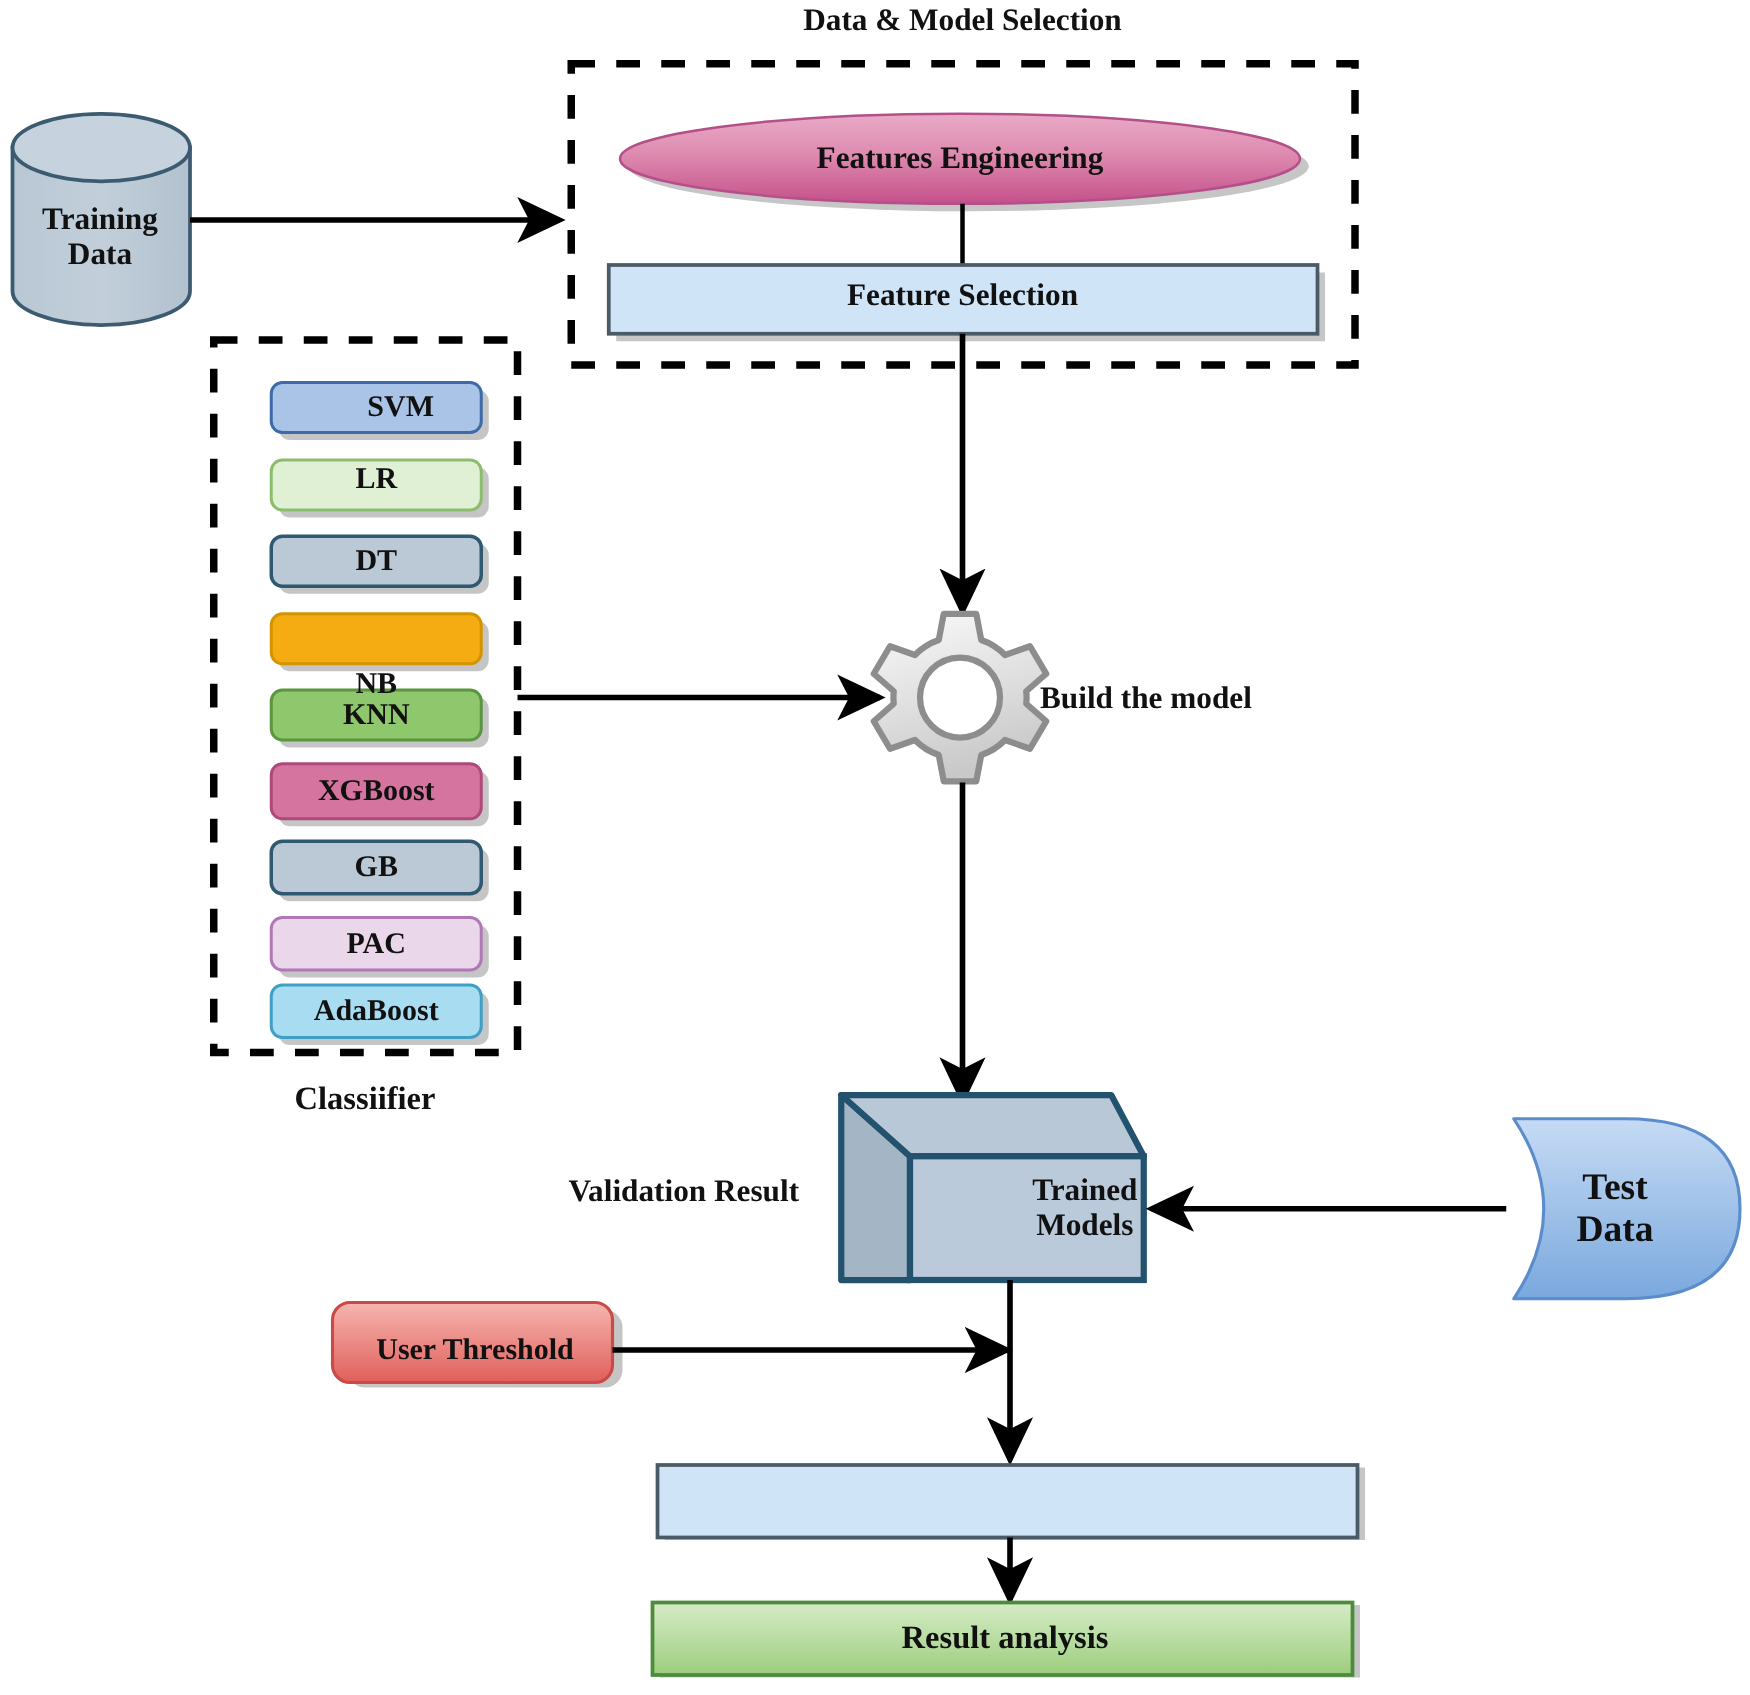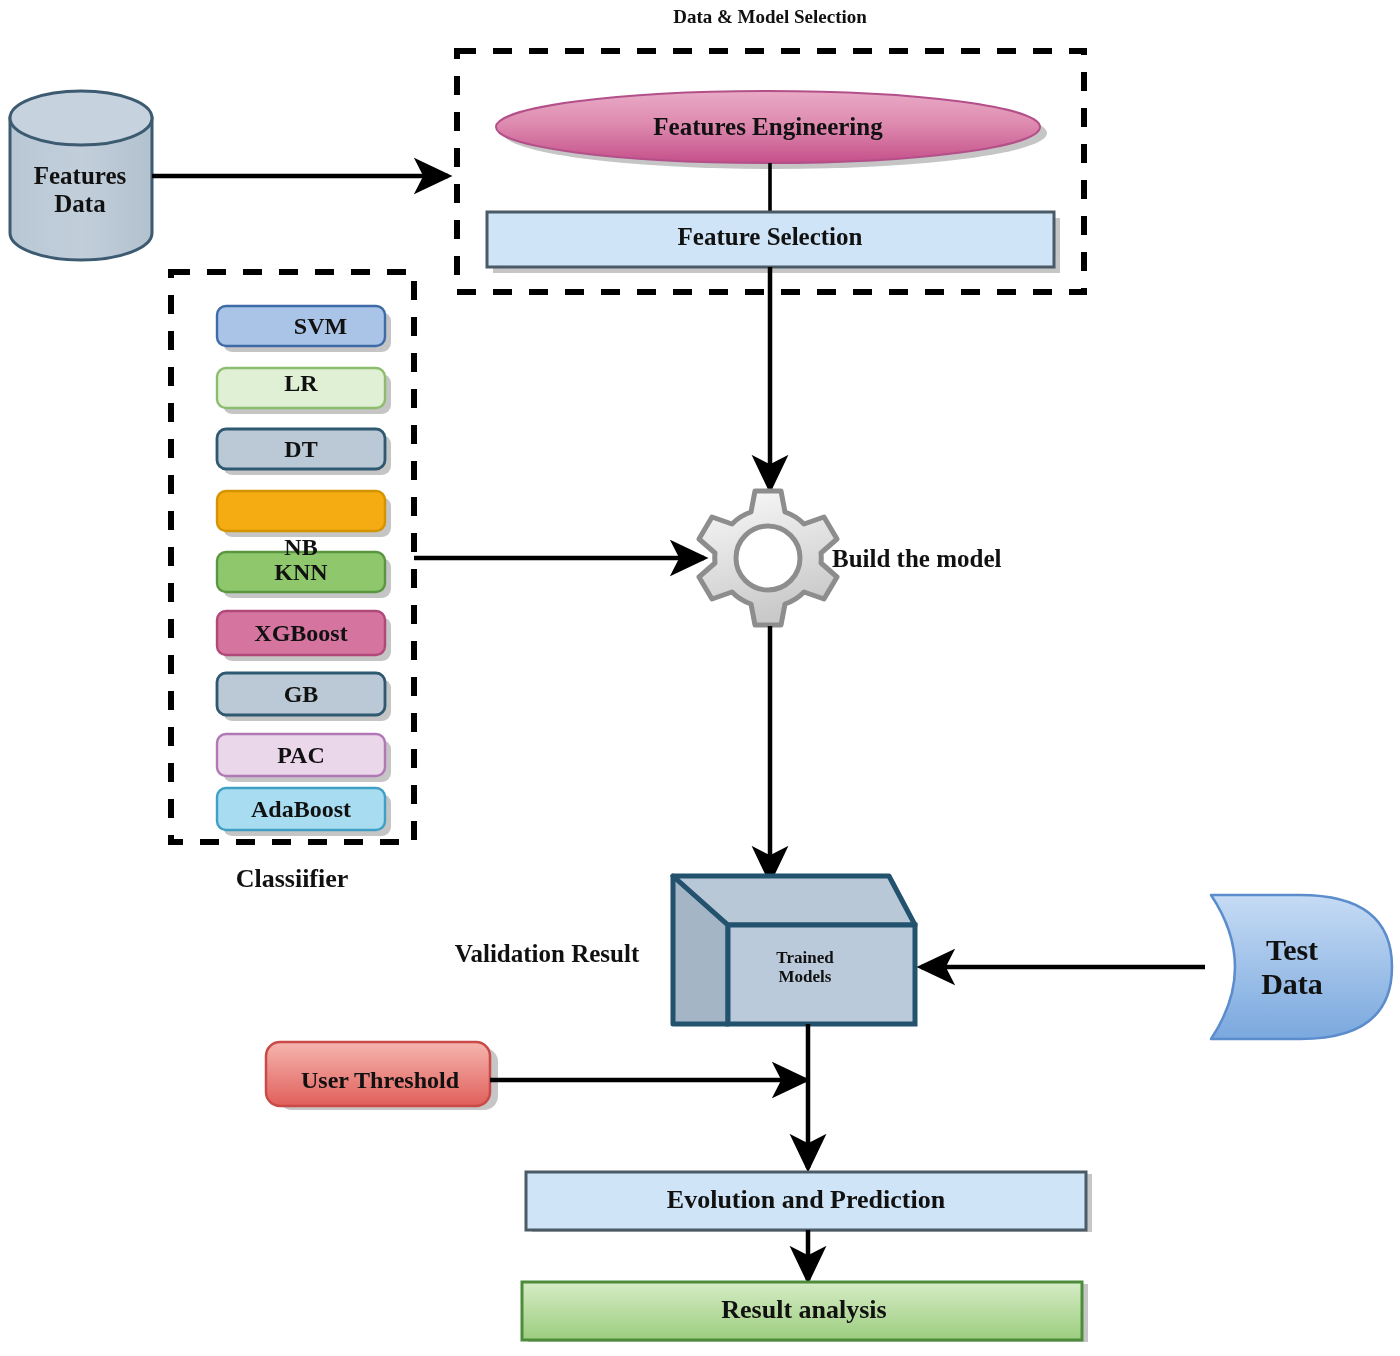--- a/index.html
+++ b/index.html
@@ -4,35 +4,35 @@
 <title>ML Pipeline Flowchart</title>
 <style>
   html,body{margin:0;padding:0;background:#ffffff;}
   body{width:1400px;height:1356px;font-family:"Liberation Serif",serif;}
   #stage{position:relative;width:1400px;height:1356px;overflow:hidden;background:#fff;}
   #svgroot{position:absolute;left:0;top:0;width:1400px;height:1356px;}
   .lbl{position:absolute;font-family:"Liberation Serif",serif;font-weight:bold;color:#111;
        display:flex;align-items:center;justify-content:center;text-align:center;
        line-height:1.12;pointer-events:none;}
   
-  #title-dms{left:440px;top:0px;width:660px;height:34px;font-size:19px;}
+  #title-dms{left:440px;top:0px;width:660px;height:34px;font-size:25px;}
   
   #lbl-training{left:10px;top:155px;width:140px;height:70px;font-size:25px;}
   
   #lbl-fe{left:500px;top:105px;width:536px;height:44px;font-size:25px;}
   
   #lbl-fs{left:490px;top:215px;width:560px;height:44px;font-size:25px;}
   
   .clf-text{position:absolute;font-family:"Liberation Serif",serif;font-weight:bold;
             color:#111;display:flex;align-items:center;justify-content:center;
             font-size:24px;pointer-events:none;}
   #lbl-classifier{left:170px;top:860px;width:244px;height:38px;font-size:26px;}
   #lbl-build{left:832px;top:540px;width:240px;height:38px;font-size:25px;justify-content:flex-start;}
   #lbl-validation{left:424px;top:935px;width:246px;height:38px;font-size:25px;}
-  #lbl-trained{left:700px;top:930px;width:210px;height:74px;font-size:17px;}
+  #lbl-trained{left:700px;top:930px;width:210px;height:74px;font-size:25px;justify-content:flex-end;}
   #lbl-testdata{left:1232px;top:930px;width:120px;height:74px;font-size:30px;}
   #lbl-threshold{left:266px;top:1058px;width:228px;height:44px;font-size:24px;}
   #lbl-evolution{left:524px;top:1178px;width:564px;height:44px;font-size:26px;}
   #lbl-result{left:520px;top:1288px;width:568px;height:44px;font-size:26px;}
 </style>
 </head>
 <body>
 
 <div id="stage">
 
@@ -155,21 +155,21 @@
 
     <line x1="808" y1="1230" x2="808" y2="1280" stroke="#000" stroke-width="4.5" marker-end="url(#arrowhead)"></line>
 
     <rect x="522" y="1282" width="560" height="58" fill="url(#gradResult)" stroke="#4c8c3a" stroke-width="3"></rect>
   </svg>
 
   <div class="lbl" id="title-dms">Data &amp; Model Selection</div>
 
   <div class="lbl" id="lbl-training">
     <div>
-      <div>Features</div>
+      <div>Training</div>
       <div>Data</div>
     </div>
   </div>
 
   <div class="lbl" id="lbl-fe">Features Engineering</div>
 
   <div class="lbl" id="lbl-fs">Feature Selection</div>
 
   <div class="clf-text" style="left:228px;top:306px;width:185px;height:40px;">SVM</div>
   <div class="clf-text" style="left:217px;top:368px;width:168px;height:30px;">LR</div>
@@ -196,17 +196,16 @@
 
   <div class="lbl" id="lbl-testdata">
     <div>
       <div>Test</div>
       <div>Data</div>
     </div>
   </div>
 
   <div class="lbl" id="lbl-threshold">User Threshold</div>
 
-  <div class="lbl" id="lbl-evolution">Evolution and Prediction</div>
 
   <div class="lbl" id="lbl-result">Result analysis</div>
 
 </div>
 
 </body></html>

